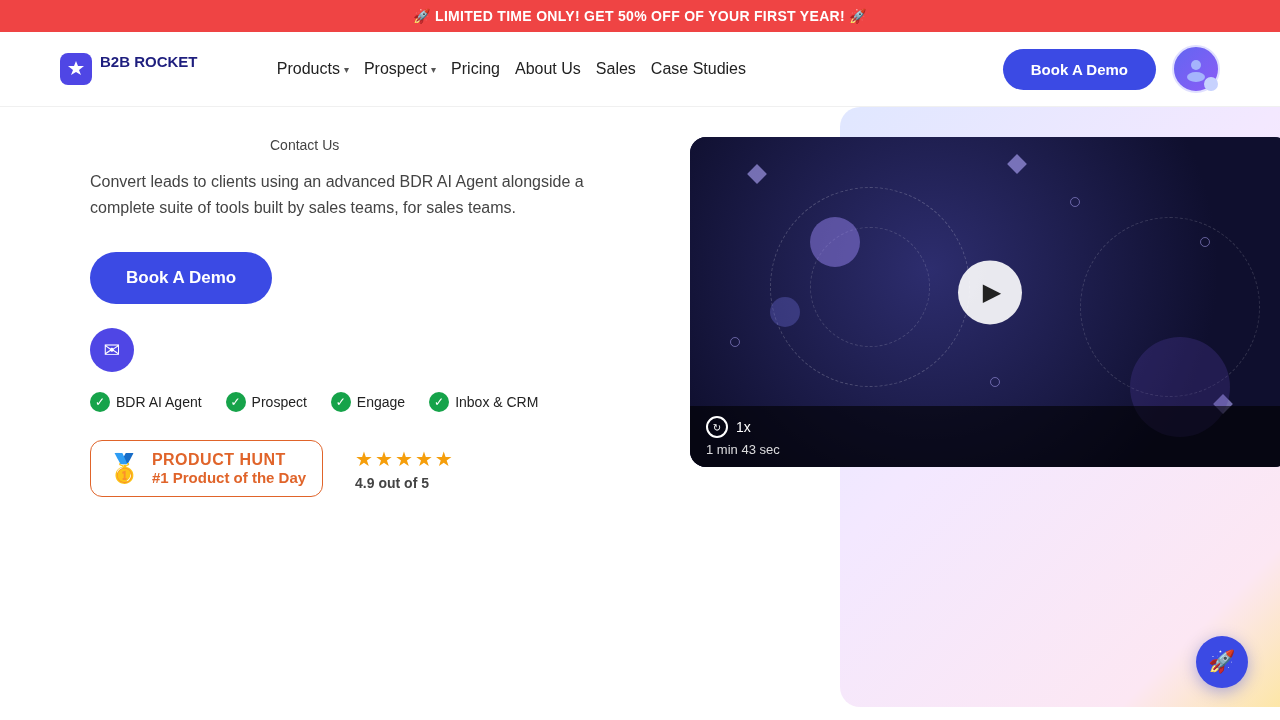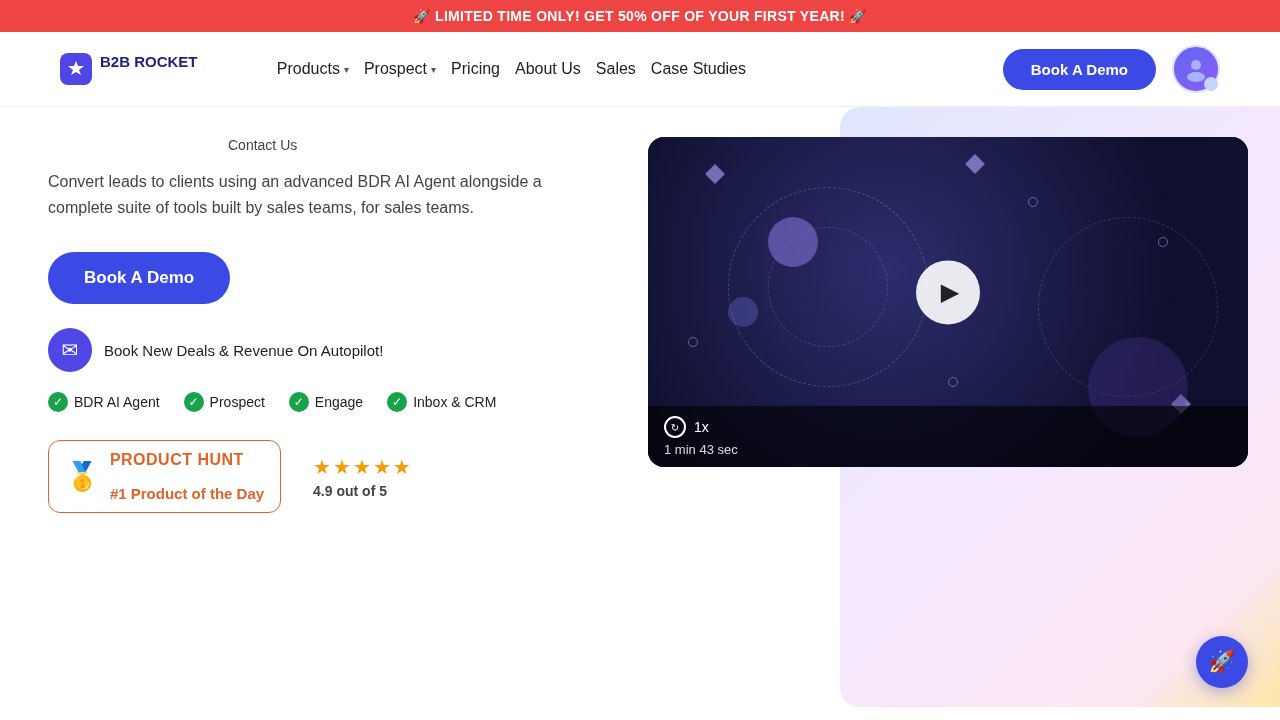--- a/index.html
+++ b/index.html
@@ -95,21 +95,21 @@
       position: absolute;
       bottom: 0; right: 0;
       width: 14px; height: 14px;
       background: #c7d2fe;
       border-radius: 50%;
     }
 
     
     .main-container {
       display: flex;
-      padding: 0 48px;
+      padding: 0 90px;
       padding-top: 20px;
       background: white;
       min-height: 600px;
       position: relative;
       overflow: hidden;
     }
 
     
     .main-container::after {
       content: '';
@@ -228,21 +228,20 @@
       font-size: 16px;
       color: #e0642a;
       font-weight: 700;
       text-transform: uppercase;
       letter-spacing: 0.5px;
     }
     .ph-text-block .ph-title {
       font-size: 15px;
       color: #e0642a;
       font-weight: 800;
-      margin-top: 16px;
     }
     .stars-block {
       display: flex;
       flex-direction: column;
       gap: 4px;
     }
     .stars {
       display: flex;
       gap: 2px;
       font-size: 20px;
@@ -454,21 +453,20 @@
 <div class="main-container">
   <div class="left-content">
     <div class="contact-us">
       <a href="#" style="text-decoration:none; color:#444;">Contact Us</a>
     </div>
     <p class="hero-desc">Convert leads to clients using an advanced BDR AI Agent alongside a complete suite of tools built by sales teams, for sales teams.</p>
     <button class="cta-btn">Book A Demo</button>
 
     <div class="autopilot-row">
       <div class="email-icon-circle">✉</div>
-      <span class="autopilot-text">Book New Deals &amp; Revenue On Autopilot!</span>
     </div>
 
     <div class="features-row">
       <div class="feature-item">
         <div class="check-icon">✓</div>
         <span>BDR AI Agent</span>
       </div>
       <div class="feature-item">
         <div class="check-icon">✓</div>
         <span>Prospect</span>

